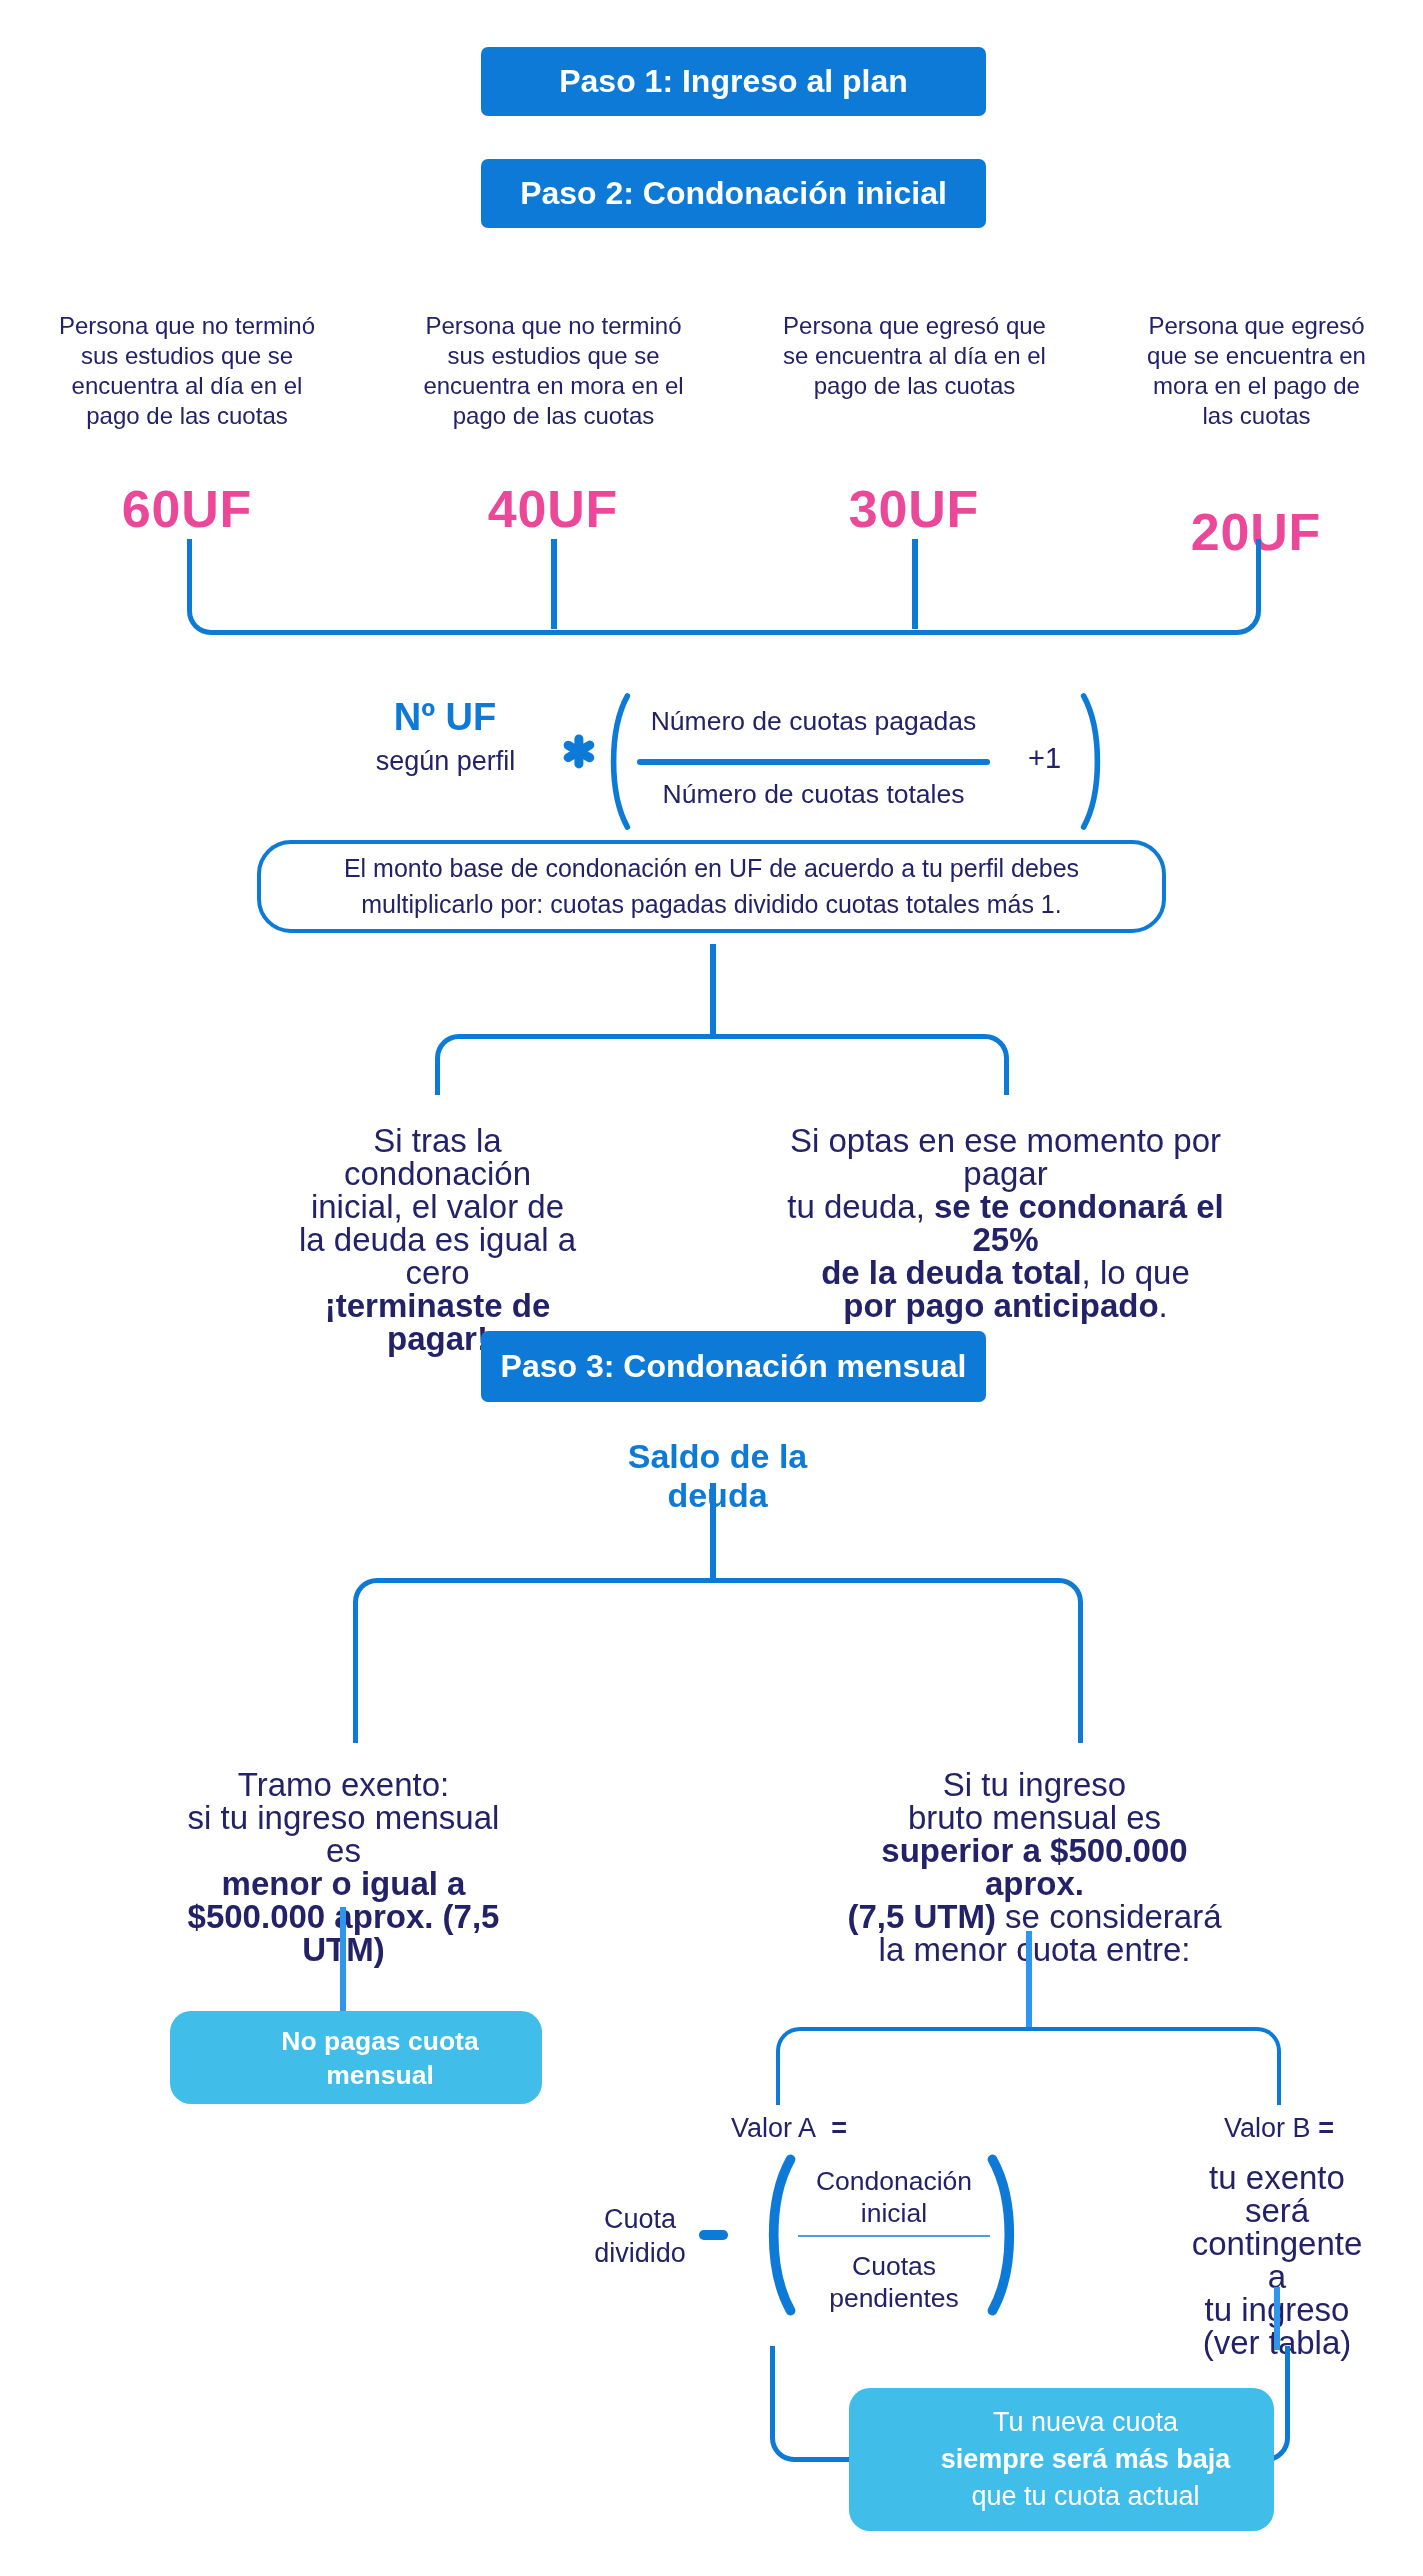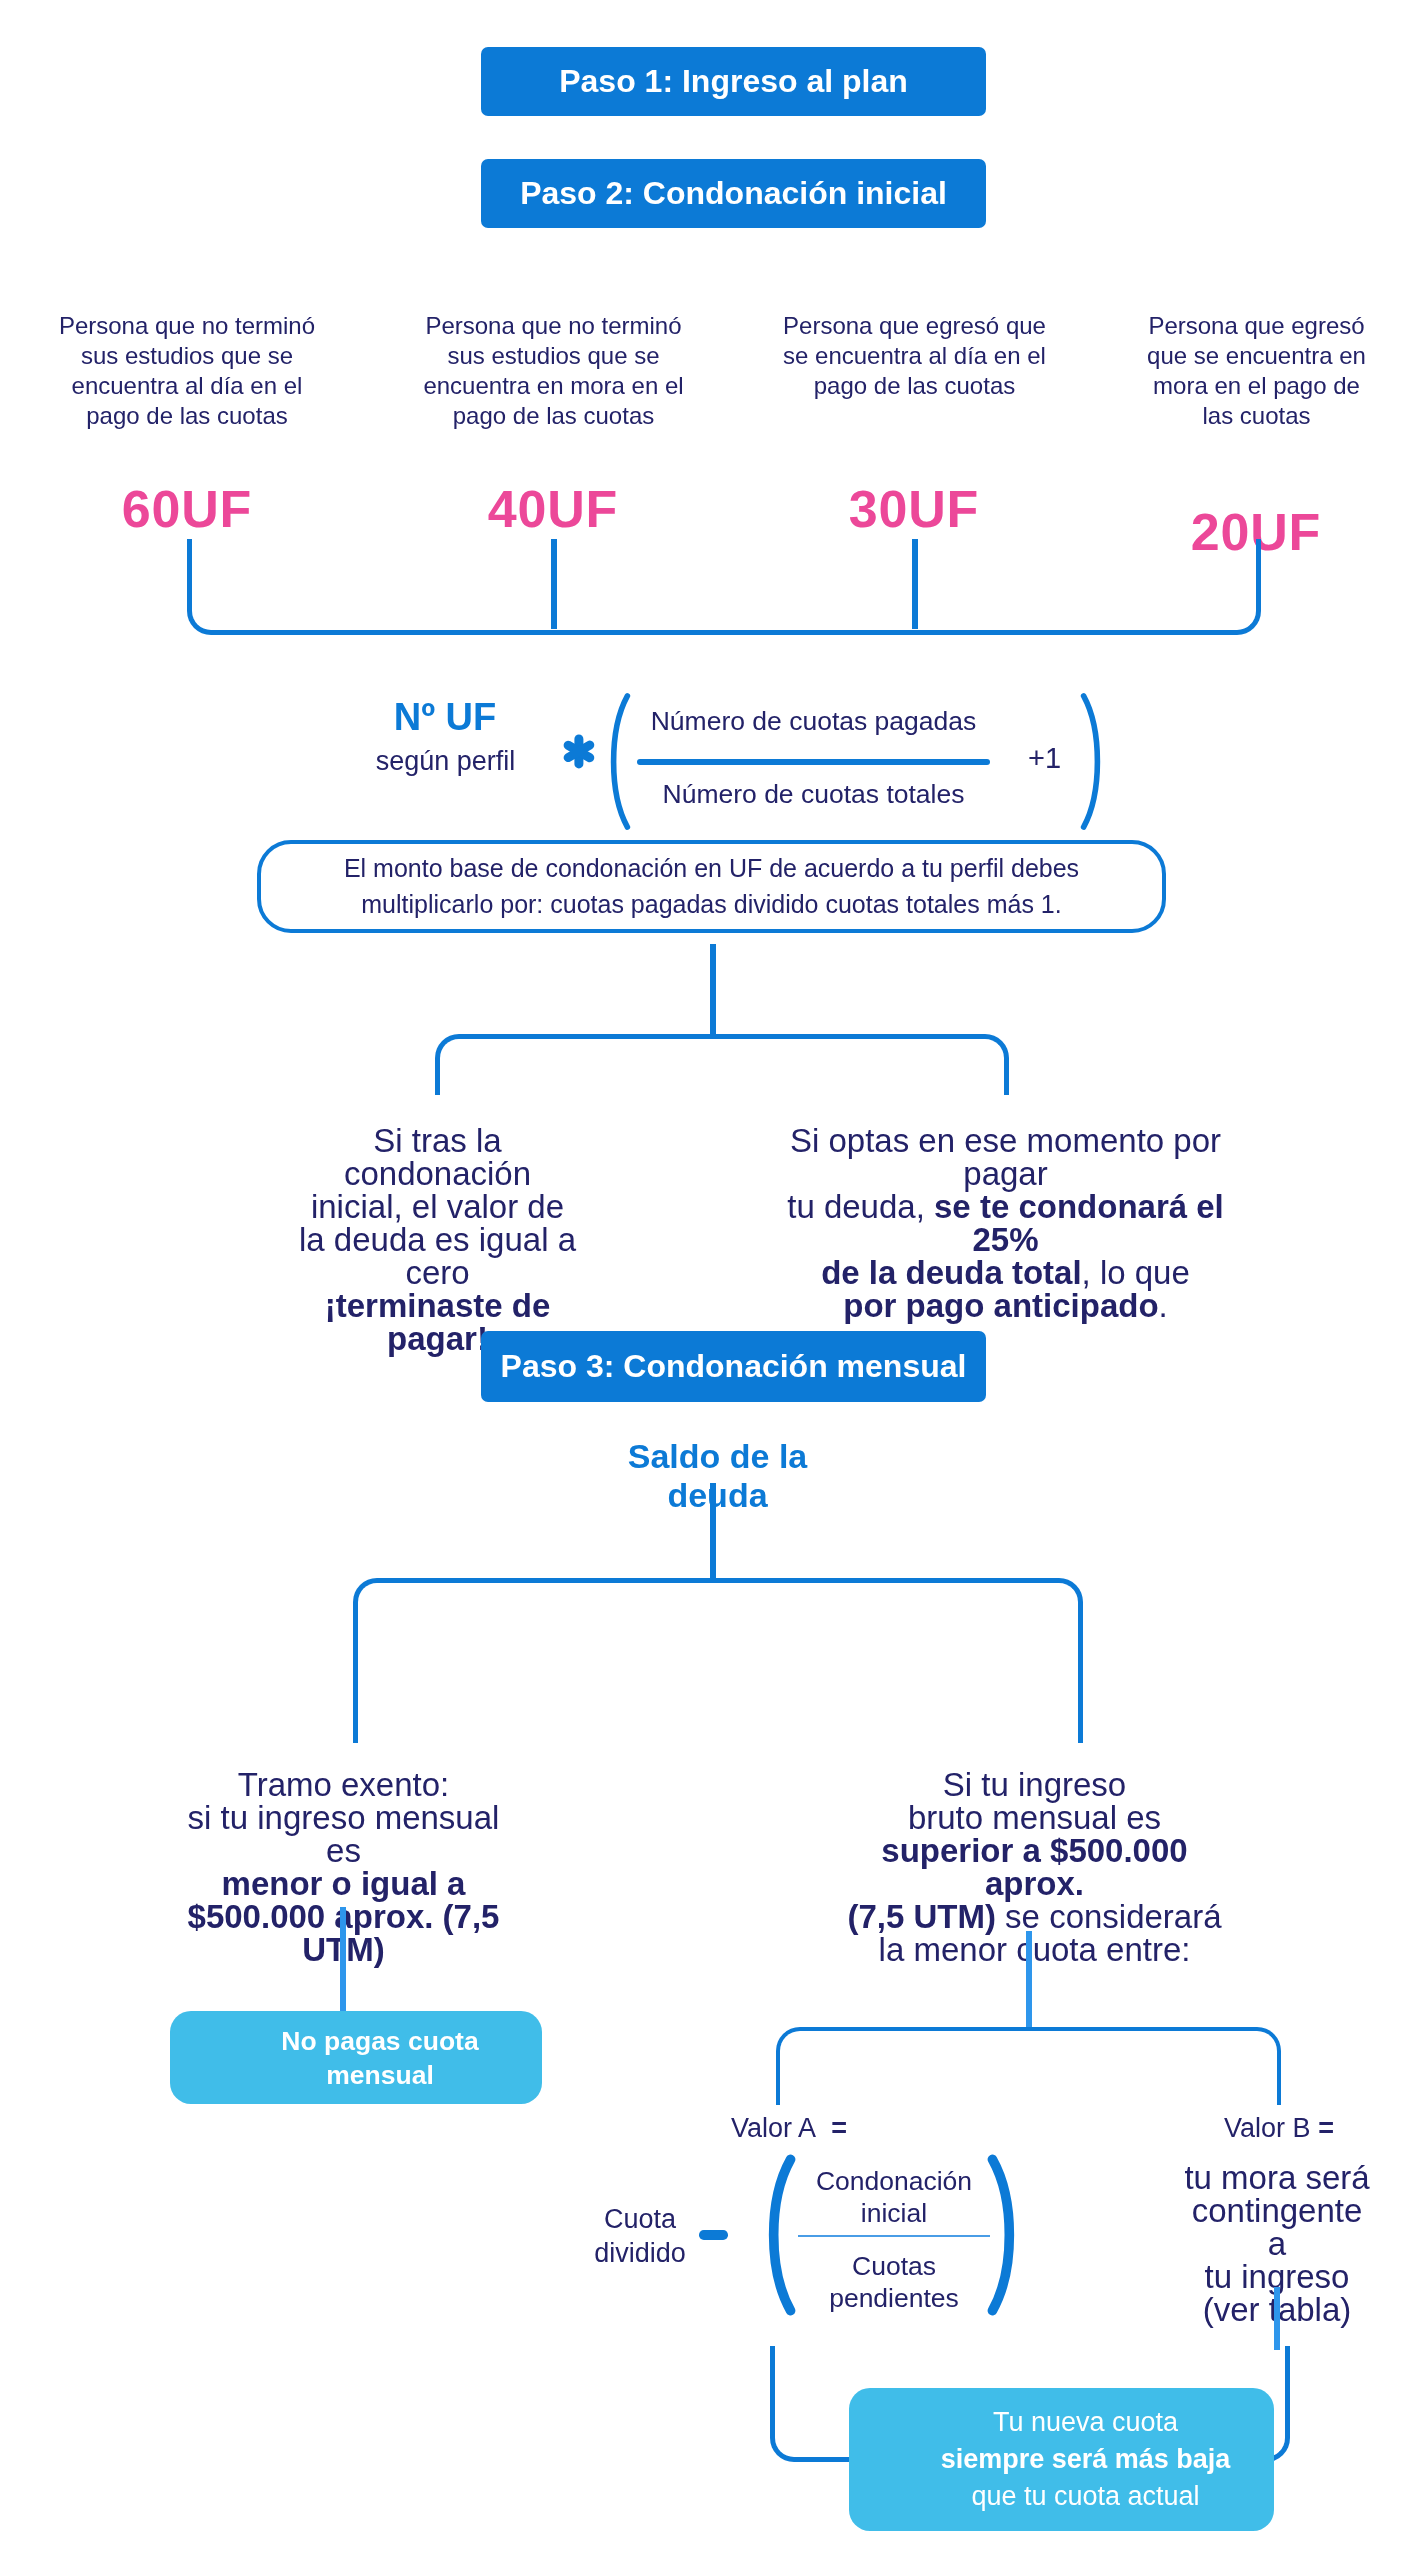--- a/index.html
+++ b/index.html
@@ -177,21 +177,21 @@
     <div>Cuotas</div>
     <div>pendientes</div>
   </div>
   <div class="abs" style="left:986px;top:2153px;">
     <svg width="37" height="164" viewBox="0 0 46 204">
         <path d="M8 8 C 36 58, 36 146, 8 196" fill="none" stroke="#0c7ad6" stroke-width="12" stroke-linecap="round"></path>
       </svg>
   </div>
 
   <div class="abs t-c navy br-txt" style="left:1181px;top:2161px;width:192px;">
-    <div>tu mora será</div>
+    <div>tu exento será</div>
     <div>contingente a</div>
     <div>tu ingreso</div>
     <div>(ver tabla)</div>
   </div>
   <div class="abs line-v lt" style="left:1274px;top:2287px;width:5.6px;height:63px;"></div>
 
   <div class="abs bracket-down" style="left:770px;top:2346px;width:510px;height:111px;"></div>
   <div class="abs cyan-box" style="left:849px;top:2388px;width:377px;height:143px;font-size:27px;line-height:37px;z-index:2;">
     <div>Tu nueva cuota</div>
     <div class="bold">siempre será más baja</div>

